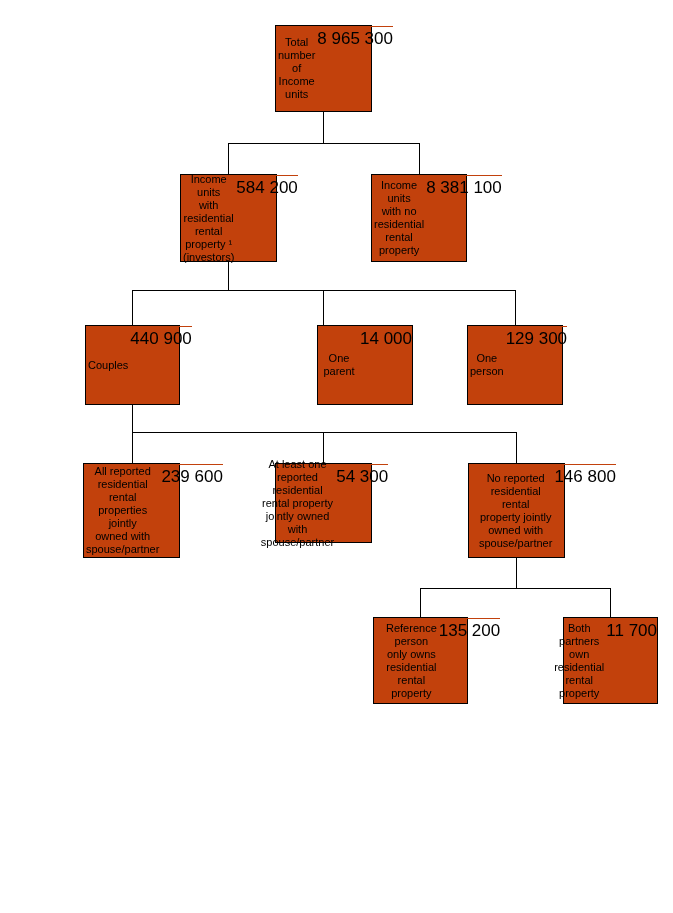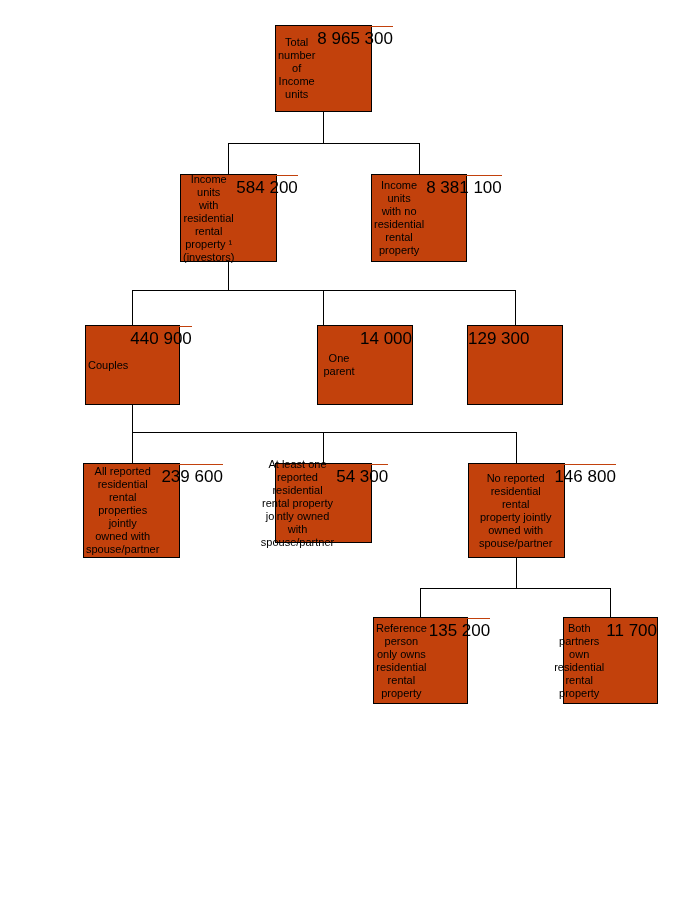--- a/index.html
+++ b/index.html
@@ -51,20 +51,21 @@
 
   <div class="node" style="left:85px; top:325px; width:95px; height:80px;">
     <div class="node-label">Couples</div>
     <div class="node-value">440 900</div>
   </div>
   <div class="node" style="left:275px; top:325px; width:96px; height:80px;margin-left:42px;">
     <div class="node-label">One parent</div>
     <div class="node-value">14 000</div>
   </div>
   <div class="node" style="left:467px; top:325px; width:96px; height:80px;">
+    <div class="node-label">One person</div>
     <div class="node-value">129 300</div>
   </div>
 
   <div class="node" style="left:83px; top:463px; width:97px; height:95px;">
     <div class="node-label">All reported
 residential rental
 properties jointly
 owned with
 spouse/partner</div>
     <div class="node-value">239 600</div>
@@ -79,21 +80,21 @@
   </div>
   <div class="node" style="left:468px; top:463px; width:97px; height:95px;padding-left:8px;">
     <div class="node-label">No reported
 residential rental
 property jointly
 owned with
 spouse/partner</div>
     <div class="node-value">146 800</div>
   </div>
 
-  <div class="node" style="left:373px; top:617px; width:95px; height:87px;">
+  <div class="node" style="left:373px; top:617px; width:95px; height:87px;padding-left:10px;">
     <div class="node-label">Reference person
 only owns
 residential rental
 property</div>
     <div class="node-value">135 200</div>
   </div>
   <div class="node" style="left:563px; top:617px; width:95px; height:87px;justify-content:flex-end;">
     <div class="node-label">Both partners
 own
 residential rental

